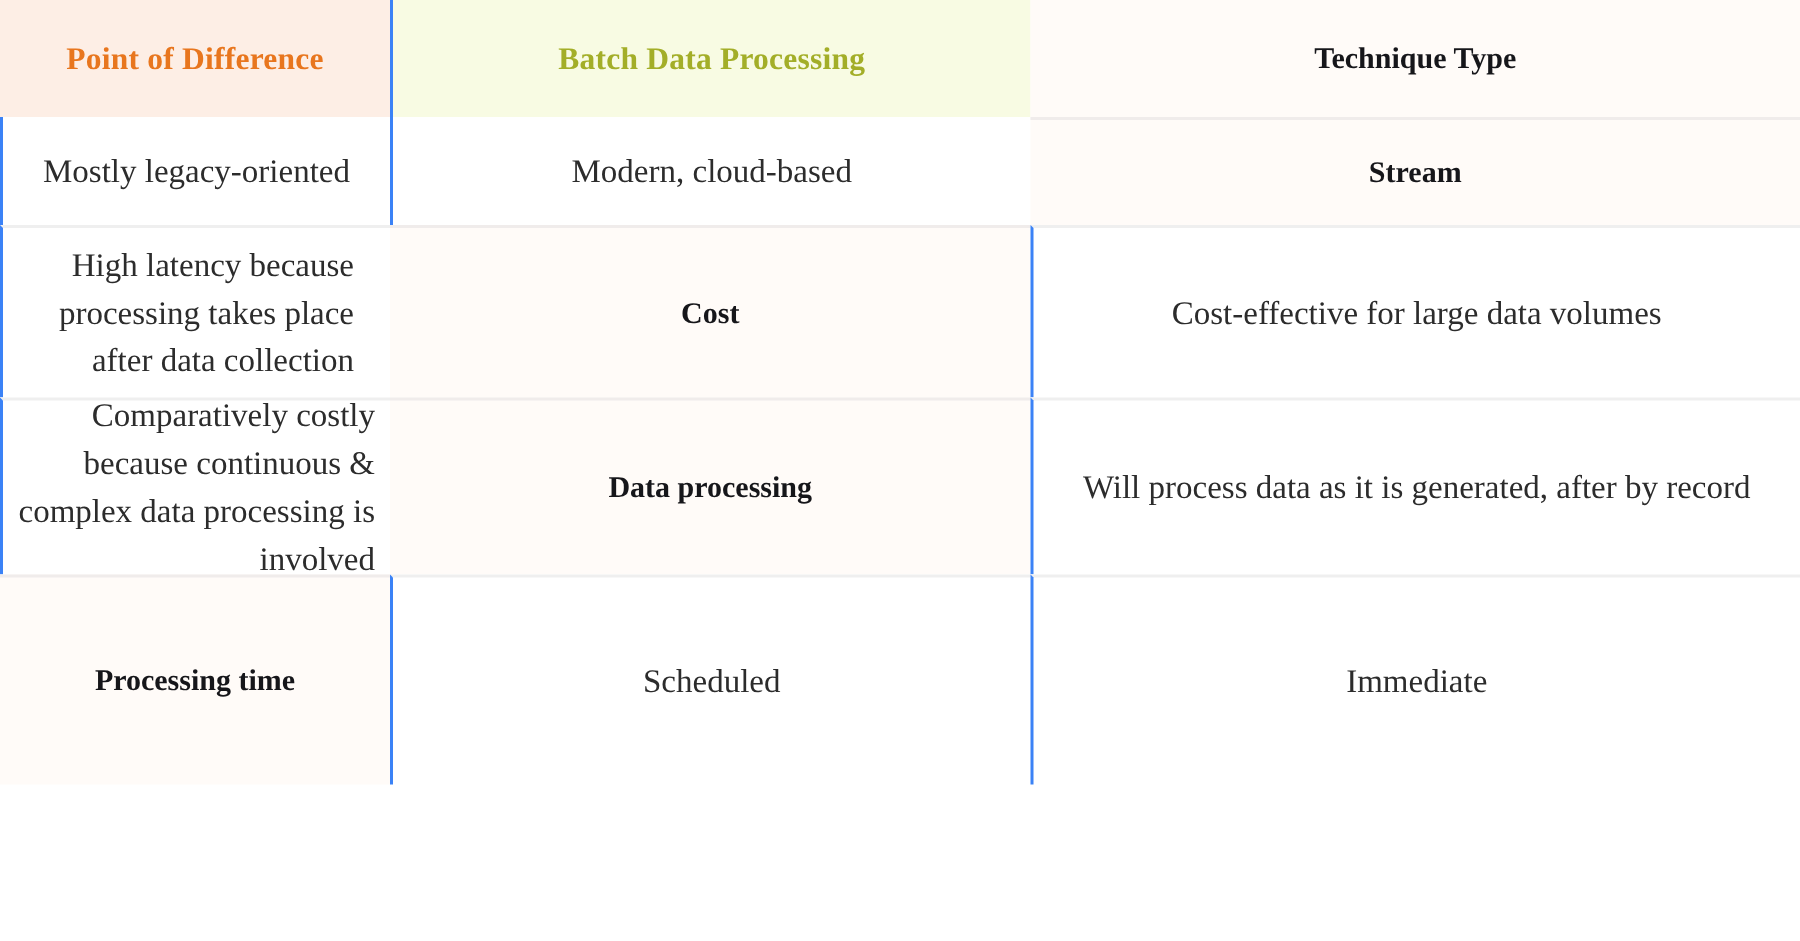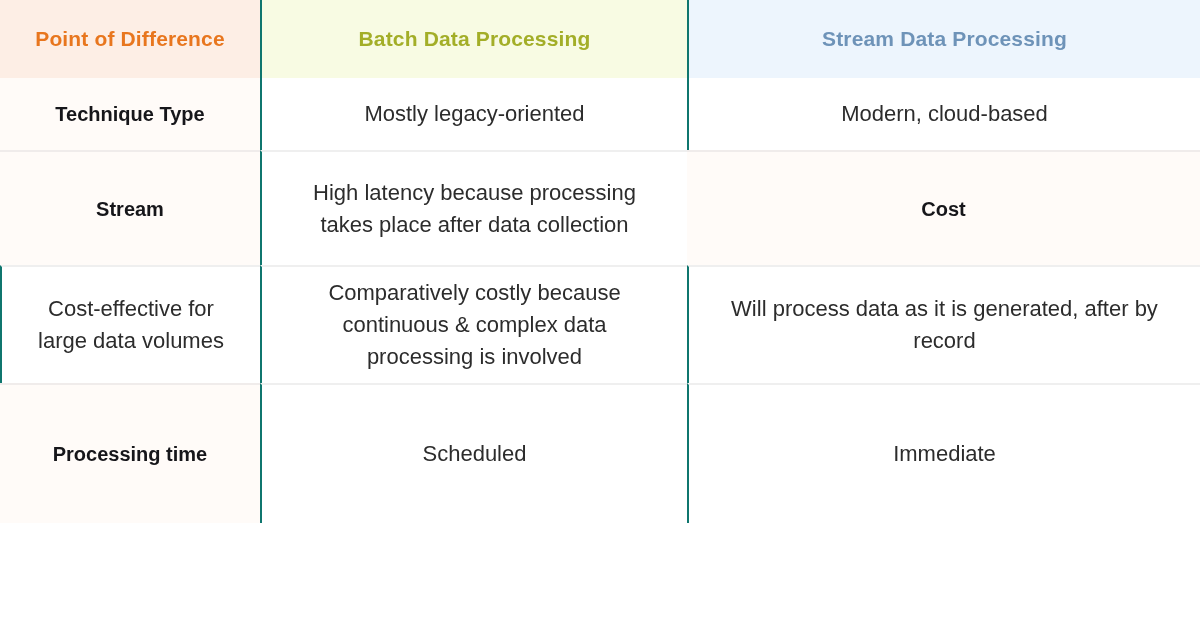--- a/index.html
+++ b/index.html
@@ -1,16 +1,16 @@
 <!DOCTYPE html>
 <html><head>
 <meta charset="utf-8">
 <title>Batch vs Stream Data Processing Comparison Table</title>
 <style>
-  * { margin:0; padding:0; box-sizing:border-box; }
+  * { margin:0; padding:0; box-sizing:border-box;font-family:Liberation Serif, serif; }
 
   html, body {
     width:1200px;
     height:627px;
     background:#ffffff;
     font-family:"Liberation Sans", sans-serif;
     -webkit-font-smoothing:antialiased;
   }
 
   
@@ -26,21 +26,21 @@
   .cell {
     display:flex;
     align-items:center;
     justify-content:center;
     text-align:center;
     position:relative;
     overflow:hidden;
   }
 
   
-  .col-2, .col-3 { border-left:2px solid #0f766e; }
+  .col-2, .col-3 { border-left:2px solid #3b82f6;text-align:right; }
 
   
   .rowline { border-top:2px solid #f0eceb; }
   .rowline.col-2, .rowline.col-3 { border-top:2px solid #efefef; }
 
   
   .hdr {
     font-weight:700;
     font-size:21px;
     letter-spacing:0.15px;
@@ -62,37 +62,34 @@
 
   
   .value-cell {
     background:#ffffff;
     color:#2c2c2c;
     font-weight:400;
     font-size:22px;
     line-height:1.45;
   }
   .value-cell.col-2 { padding:6px 24px; }
-  .value-cell.col-3 { padding:6px 26px; }
+  .value-cell.col-3 { padding:6px 10px; }
 
   .value-cell span, .label-cell span, .hdr span { display:block; }
 </style>
 </head>
 <body>
 
 <div id="comparison-table">
 
   <div class="cell hdr hdr-1">
     <span>Point of Difference</span>
   </div>
   <div class="cell hdr hdr-2 col-2">
     <span>Batch Data Processing</span>
-  </div>
-  <div class="cell hdr hdr-3 col-3">
-    <span>Stream Data Processing</span>
   </div>
 
   <div class="cell label-cell">
     <span>Technique Type</span>
   </div>
   <div class="cell value-cell col-2">
     <span>Mostly legacy-oriented</span>
   </div>
   <div class="cell value-cell col-3">
     <span>Modern, cloud-based</span>
@@ -108,20 +105,23 @@
   <div class="cell label-cell rowline">
     <span>Cost</span>
   </div>
   <div class="cell value-cell col-2 rowline">
     <span>Cost-effective for large data volumes</span>
   </div>
   <div class="cell value-cell col-3 rowline">
     <span>Comparatively costly because continuous &amp; complex data processing is involved</span>
   </div>
 
+  <div class="cell label-cell rowline">
+    <span>Data processing</span>
+  </div>
   <div class="cell value-cell col-3 rowline">
     <span>Will process data as it is generated, after by record</span>
   </div>
 
   <div class="cell label-cell rowline">
     <span>Processing time</span>
   </div>
   <div class="cell value-cell col-2 rowline">
     <span>Scheduled</span>
   </div>

